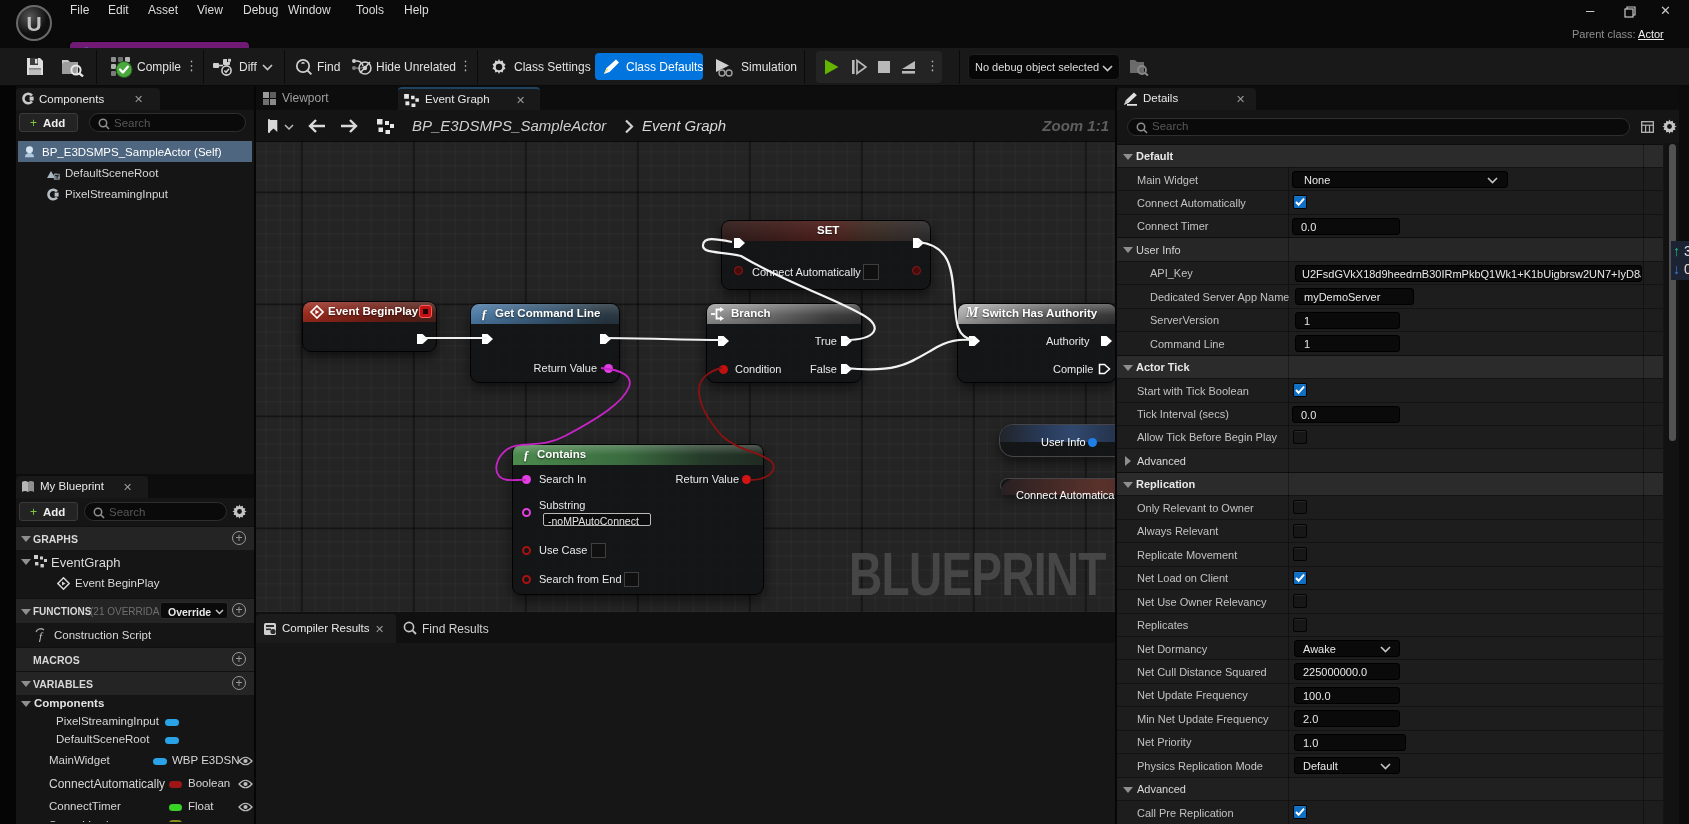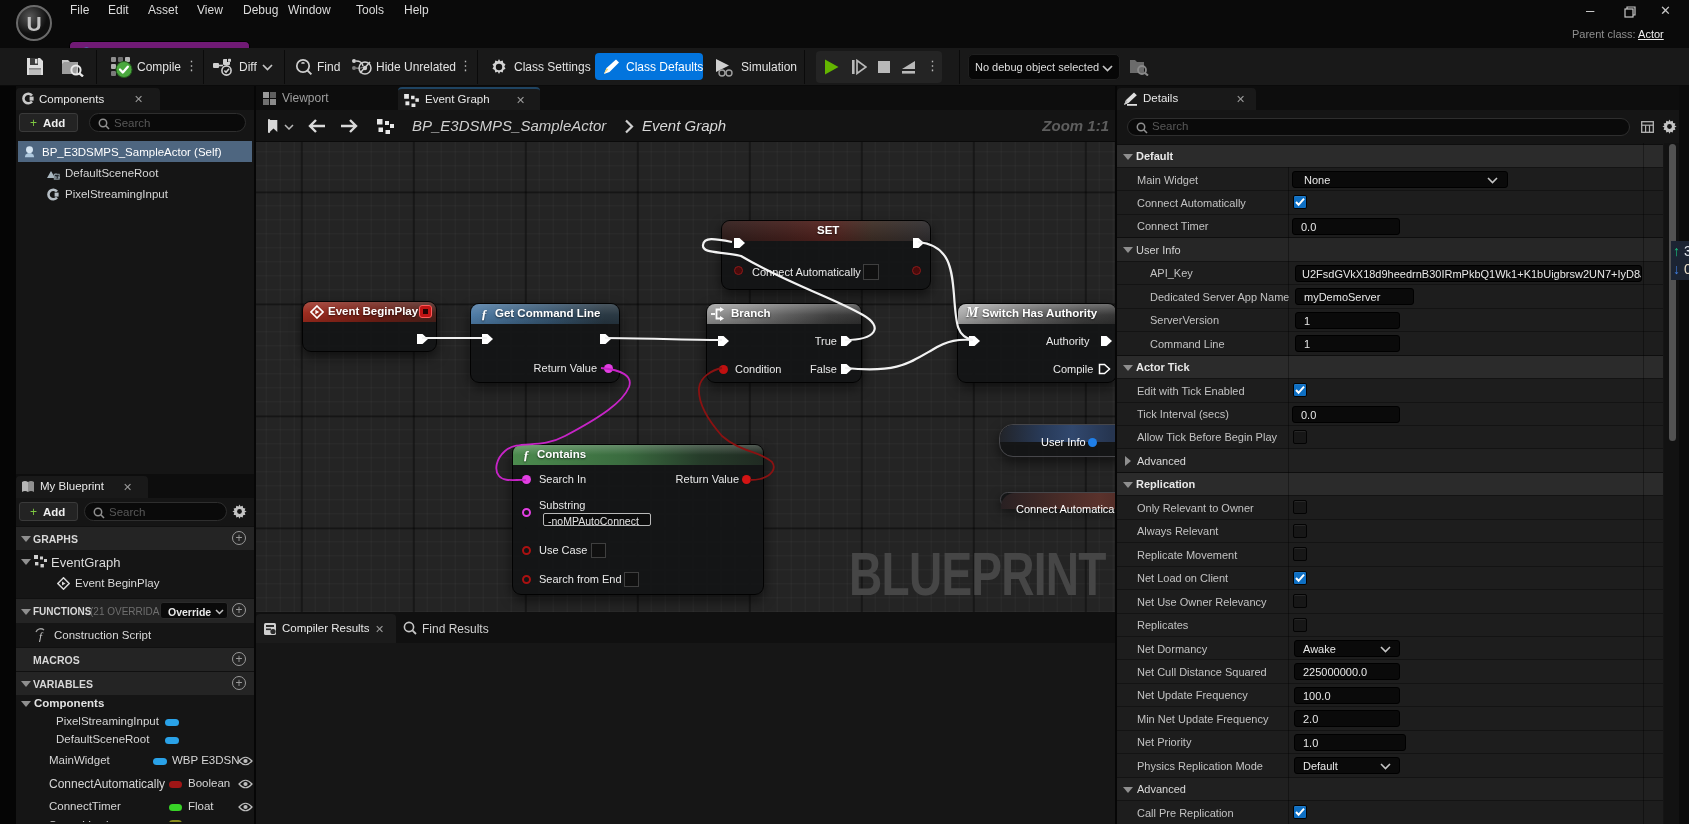--- a/index.html
+++ b/index.html
@@ -521,21 +521,21 @@
       <span class="pinlbl" style="left:26px;top:128px">Search from End</span>
       <div class="nchk" style="left:111px;top:127px"></div>
     </div>
 
     <div class="node" style="left:743px;top:314px;width:131px;height:33px;border-radius:14px;border:1px solid #46464a">
       <div class="abs" style="left:0;top:0;width:131px;height:17px;border-radius:14px 14px 0 0;background:linear-gradient(90deg,#222429,#283a58 32%,#31486e 55%,#263550 85%)"></div>
       <span class="abs" style="left:41px;top:11px;font-size:11px;color:#fff">User Info</span>
       <div class="cpin" style="left:88px;top:12.5px;background:#1f7fe8"></div>
     </div>
 
-    <div class="node" style="left:744px;top:382px;width:131px;height:15px;border-radius:14px;border:1px solid #46464a">
+    <div class="node" style="left:744px;top:368px;width:131px;height:15px;border-radius:14px;border:1px solid #46464a">
       <div class="abs" style="left:0;top:0;width:131px;height:16px;border-radius:14px 14px 0 0;background:linear-gradient(90deg,#282022,#482b27 45%,#5a322c 75%,#4c2a25)"></div>
       <span class="abs" style="left:15px;top:10px;font-size:11px;color:#fff">Connect Automatica</span>
     </div>
   </div>
   <svg id="wires" class="abs" style="left:0;top:0" width="861" height="502" fill="none">
     <path d="M166,228 C185,228 212,228 231,228" stroke="#f2f2f2" stroke-width="2.2"></path>
     <path d="M349,228 C390,228 425,230 466,230" stroke="#f2f2f2" stroke-width="2.2"></path>
     <path d="M589,230 C620,230 628,217 607,205 C574,186 534,175 485,146 C465,141 446,144 447,135 C448,127 458,128.5 476,132" stroke="#f2f2f2" stroke-width="2.2"></path>
     <path d="M662,132 C694,135 696,160 698,185 C700,215 701,227 717,230" stroke="#f2f2f2" stroke-width="2.2"></path>
     <path d="M589,258 C640,263 652,254 676,240 C692,230 703,229 717,230" stroke="#f2f2f2" stroke-width="2.2"></path>
@@ -699,21 +699,21 @@
         <span class="dlabel" style="left:33px">Command Line</span>
     <div class="dfield" style="left:178px;width:105px">
           <span class="v">1</span>
         </div>
       </div>
   <div class="dhdr" style="top:268.6px">
         <div class="tri trid" style="left:6px;top:9px"></div>
         <span class="t">Actor Tick</span>
       </div>
   <div class="drow" style="top:292px">
-        <span class="dlabel" style="left:20px">Edit with Tick Enabled</span>
+        <span class="dlabel" style="left:20px">Start with Tick Boolean</span>
     <div class="dchk on">
           <svg width="12" height="12" viewBox="0 0 12 12" style="position:absolute;left:0px;top:0px">
             <path d="M2,6 l2.6,2.8 L10,2.6" fill="none" stroke="#fff" stroke-width="2"></path>
           </svg>
         </div>
       </div>
   <div class="drow" style="top:315.5px">
         <span class="dlabel" style="left:20px">Tick Interval (secs)</span>
     <div class="dfield" style="left:175px;width:108px">
           <span class="v">0.0</span>

